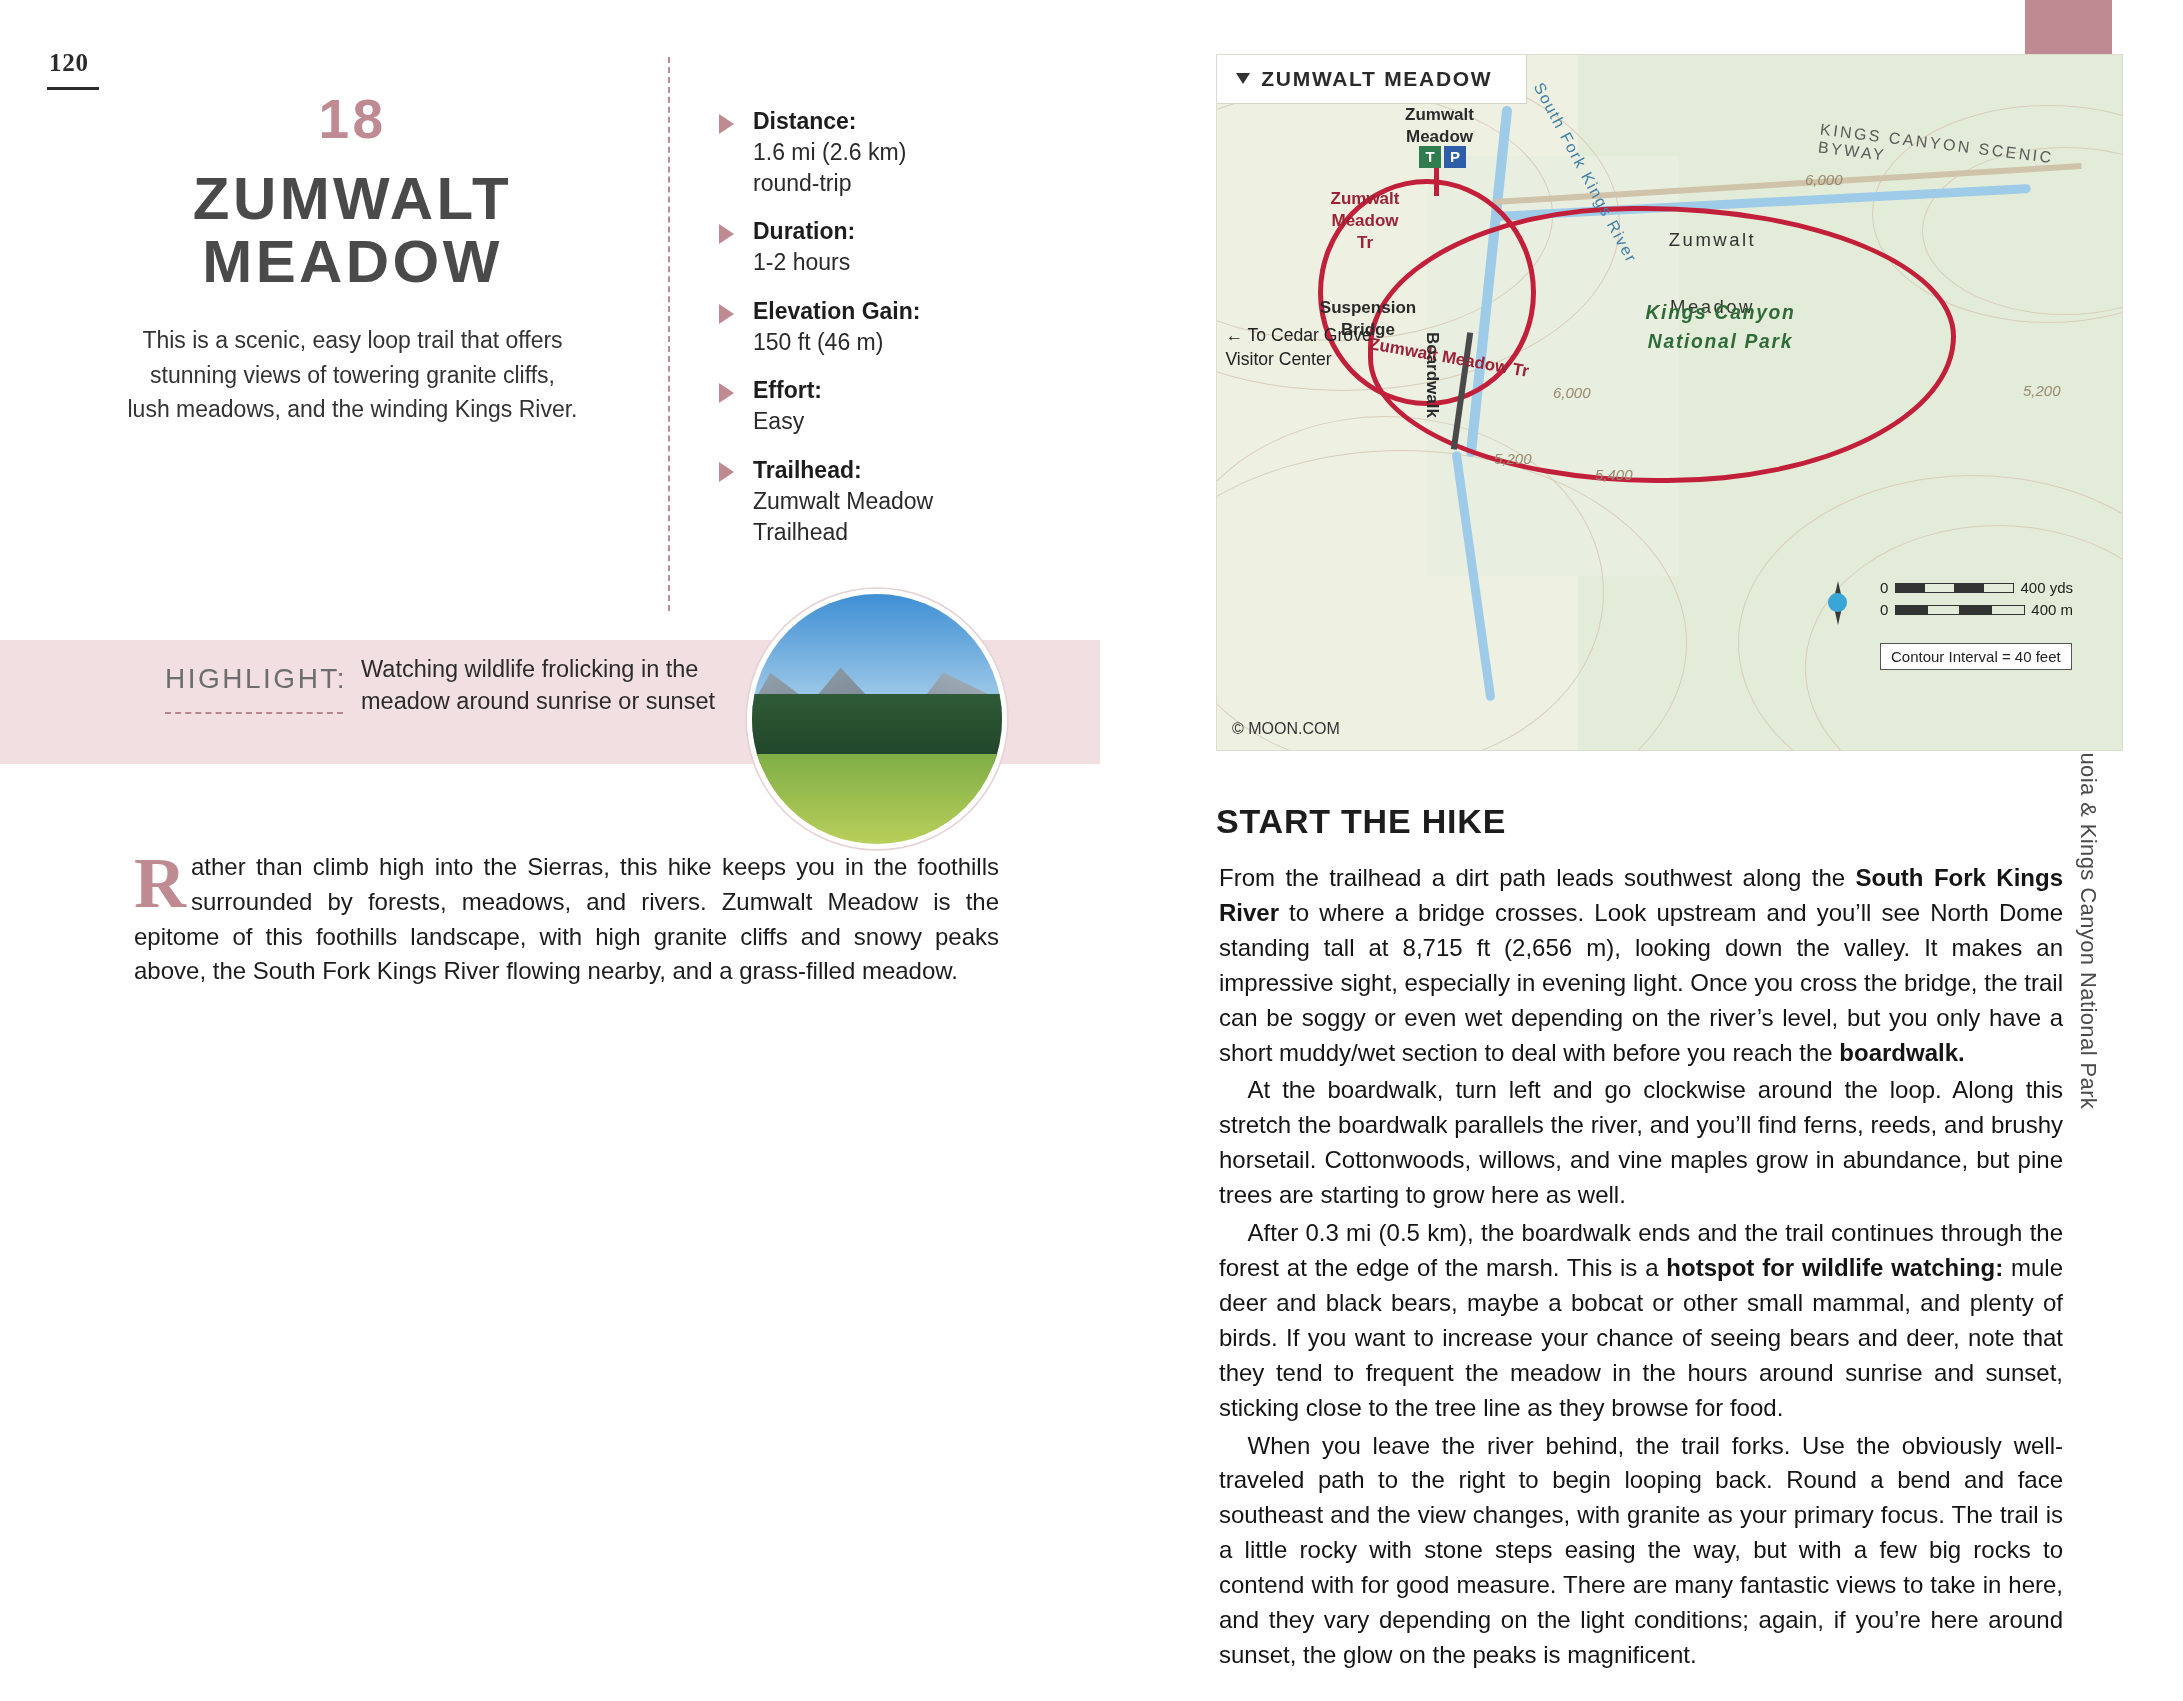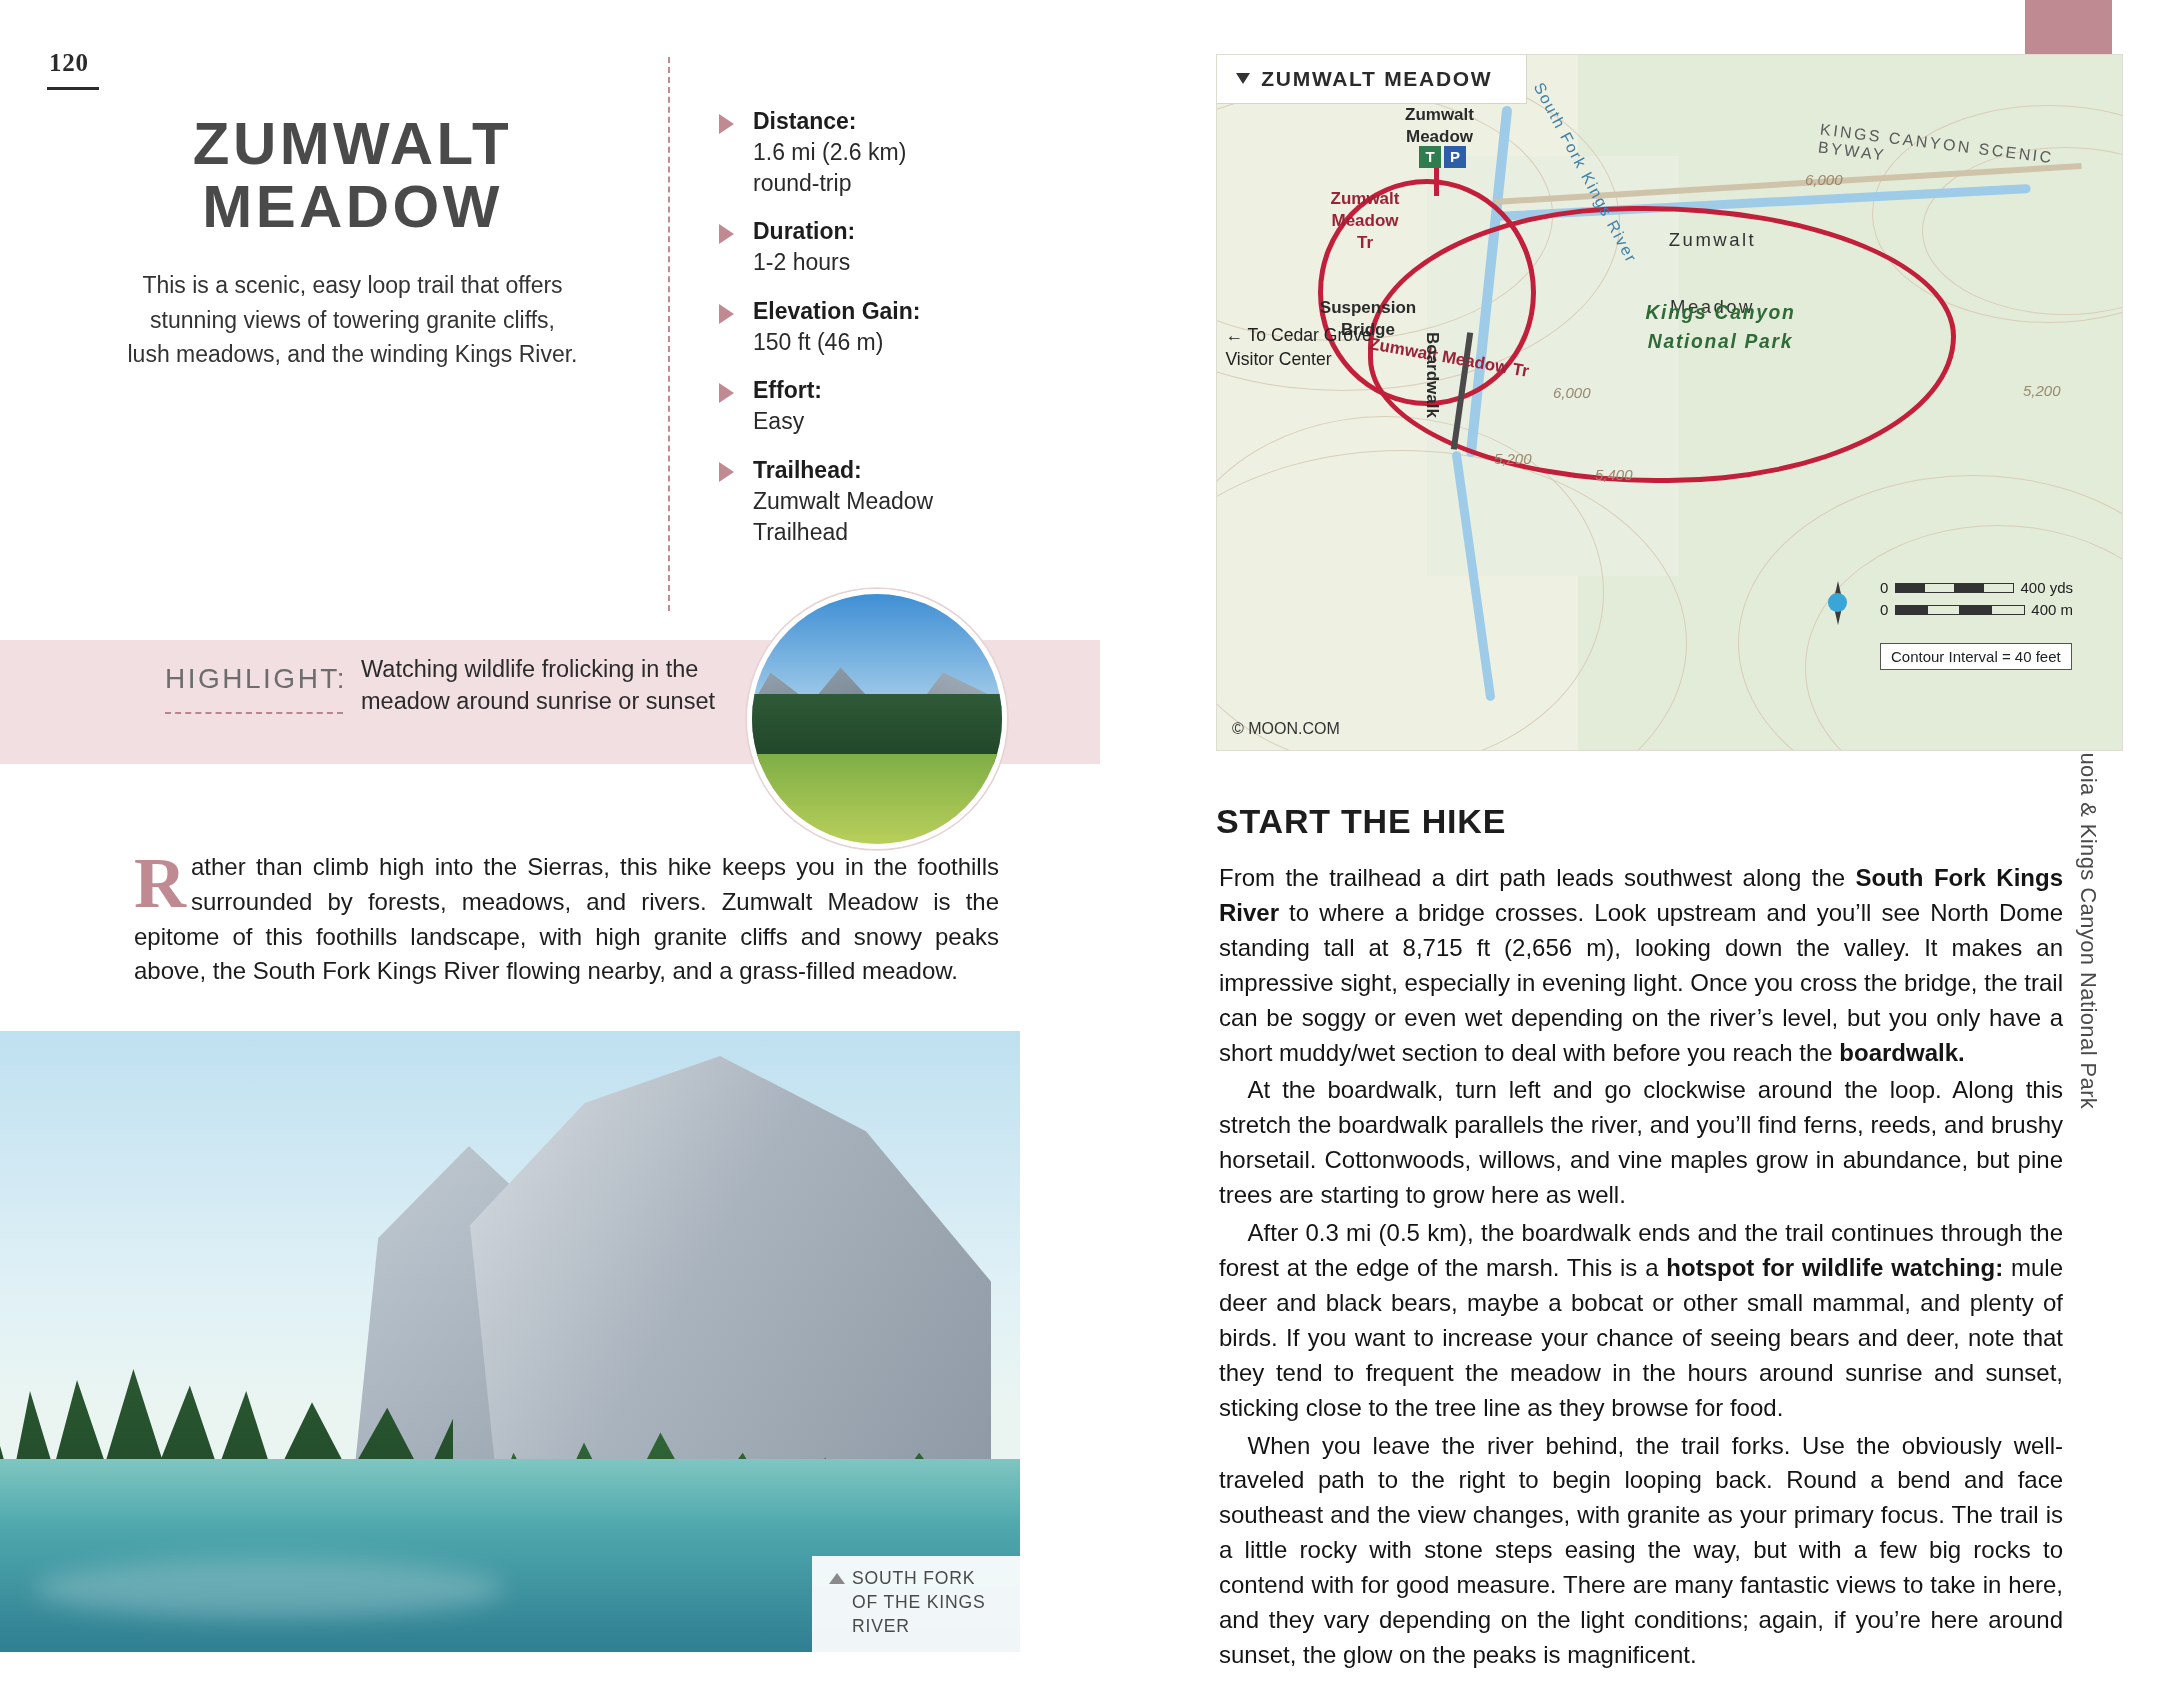--- a/index.html
+++ b/index.html
@@ -355,20 +355,21 @@
 <body>
 
 <div class="spread">
 
   <div class="page-left">
 
     <div class="folio-left">120</div>
     <div class="folio-left-rule"></div>
 
     <div class="title-block">
+      <div class="hike-number">18</div>
       <div class="hike-title">ZUMWALT MEADOW</div>
       <div class="hike-intro">This is a scenic, easy loop trail that offers stunning views of towering granite cliffs, lush meadows, and the winding Kings River.</div>
     </div>
 
     <div class="dash-sep"></div>
 
     <div class="facts">
       <div class="fact">
         <span class="tri"></span>
         <div class="fact-label">Distance:</div>
@@ -406,34 +407,20 @@
       <div class="cp-mtn"></div>
       <div class="cp-mtn2"></div>
       <div class="cp-trees"></div>
       <div class="cp-meadow"></div>
     </div>
 
     <div class="body-left">
       <span class="dropcap">R</span><span>ather than climb high into the Sierras, this hike keeps you in the foothills surrounded by forests, meadows, and rivers. Zumwalt Meadow is the epitome of this foothills landscape, with high granite cliffs and snowy peaks above, the South Fork Kings River flowing nearby, and a grass-filled meadow.</span>
     </div>
 
-    <div class="photo-main">
-      <div class="pm-sky"></div>
-      <div class="pm-cliff2"></div>
-      <div class="pm-cliff"></div>
-      <div class="pm-forest-left"></div>
-      <div class="pm-forest-right"></div>
-      <div class="pm-bank"></div>
-      <div class="pm-river"></div>
-      <div class="pm-river-shine"></div>
-      <div class="photo-caption">
-        <span class="tri-up"></span>
-        <span>SOUTH FORK OF THE KINGS RIVER</span>
-      </div>
-    </div>
   </div>
 
   <div class="page-right">
 
     <div class="folio-right-tab"></div>
     <div class="folio-right">121</div>
 
     <div class="side-rail">
       <span class="rail-region">WEST COAST</span>
       <span class="rail-dot">•</span>

